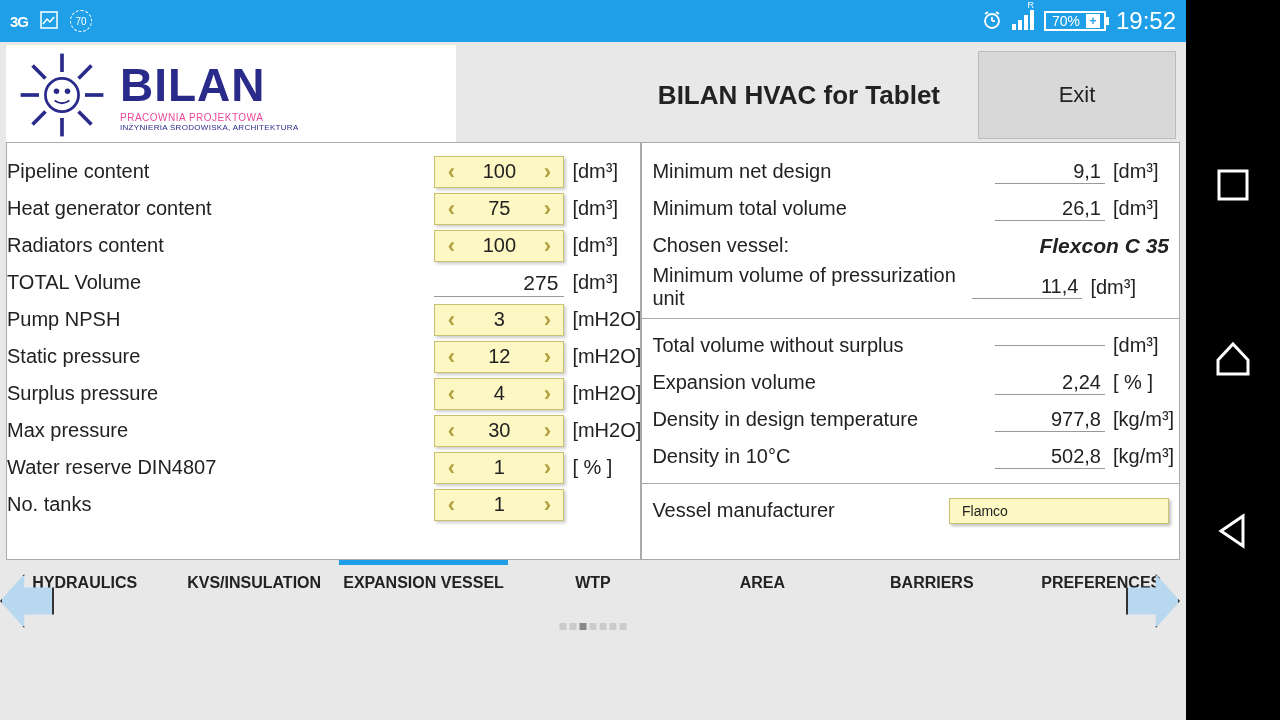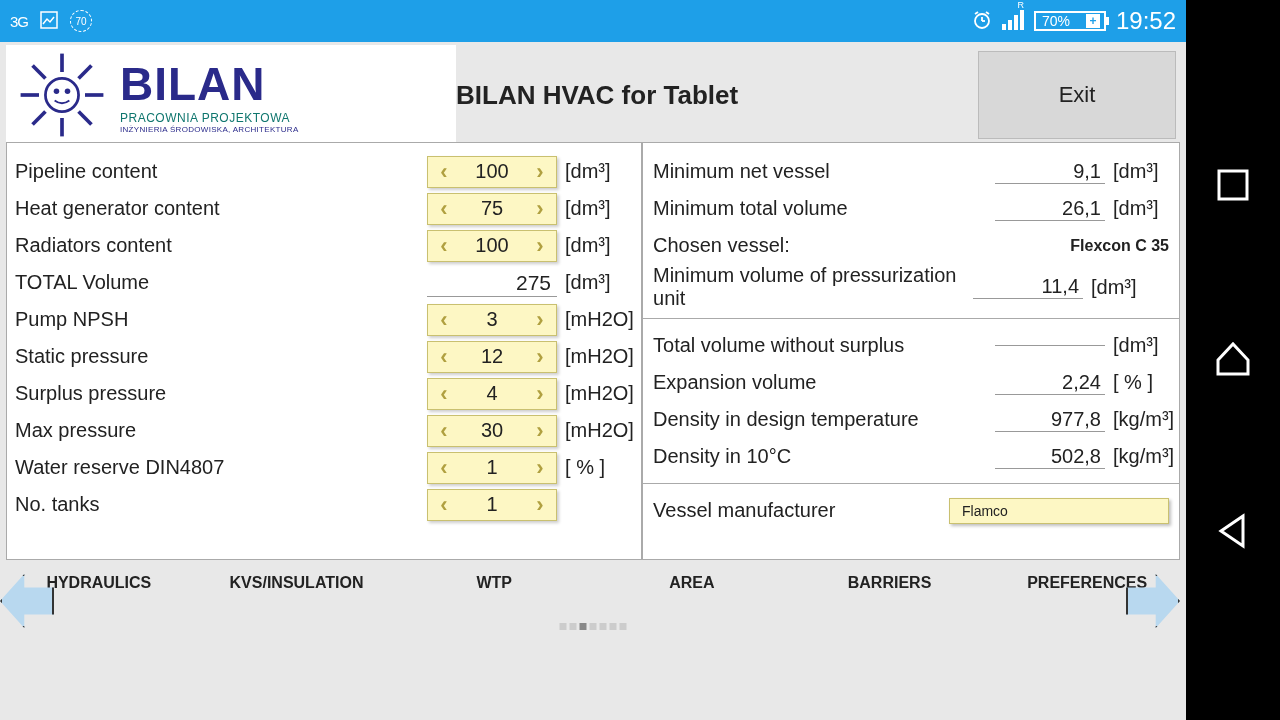--- a/index.html
+++ b/index.html
@@ -1,57 +1,57 @@
 <!DOCTYPE html>
 <html><head>
 <meta charset="utf-8">
 <style>
 * { box-sizing: border-box; margin: 0; padding: 0; }
 body { font-family: Arial, sans-serif; background: #000; width: 1280px; height: 720px; overflow: hidden; position: relative; }
 .screen { position: absolute; left: 0; top: 0; width: 1186px; height: 720px; background: #e8e8e8; }
 .status-bar { height: 42px; background: #1e9fe8; color: #fff; display: flex; align-items: center; padding: 0 10px; font-size: 15px; }
 .status-left { display: flex; align-items: center; gap: 12px; }
 .status-right { margin-left: auto; display: flex; align-items: center; gap: 10px; }
-.status-3g { font-weight: normal; letter-spacing: -1px; }
+.status-3g { font-weight: bold; letter-spacing: -1px; }
 .status-icon { display: inline-block; }
 .circ70 { border: 1.5px dashed #fff; border-radius: 50%; width: 22px; height: 22px; font-size: 10px; display: flex; align-items: center; justify-content: center; }
-.batt { border: 2px solid #fff; padding: 0 4px 0 6px; font-size: 14px; position: relative; display: flex; align-items: center; gap: 16px; }
+.batt { border: 2px solid #fff; padding: 0 4px 0 6px; font-size: 14px; position: relative; display: flex; align-items: center; gap: 6px; }
 .batt::after { content: ""; position: absolute; right: -5px; top: 4px; width: 3px; height: 8px; background: #fff; }
 .plus { background: #fff; color: #1e9fe8; width: 14px; height: 14px; font-size: 12px; font-weight: bold; display: inline-flex; align-items: center; justify-content: center; }
 .clock { font-size: 24px; font-weight: 400; }
 
 .header { display: flex; align-items: center; height: 100px; padding: 6px 6px 0 6px; }
 .logo-box { width: 450px; height: 100px; background: #fff; display: flex; align-items: center; padding: 0 10px; }
 .sun { width: 92px; height: 92px; position: relative; }
 .sun svg { width: 100%; height: 100%; }
 .logo-text { margin-left: 12px; }
 .logo-bilan { font-size: 46px; font-weight: bold; color: #2a2a8a; letter-spacing: 1px; }
-.logo-sub { font-size: 12px; color: #0f766e; letter-spacing: 0.5px; }
+.logo-sub { font-size: 10px; color: #ec4899; letter-spacing: 0.5px; }
 .logo-sub2 { font-size: 8px; color: #2a2a8a; letter-spacing: 0.3px; }
-.app-title { flex: 1; text-align: left; font-size: 26px; font-weight: bold; color: #222; }
-.exit-btn { width: 198px; height: 88px; background: #d8d8d8; border: 1px solid #bbb; font-size: 22px; color: #222; display: flex; align-items: center; justify-content: center; cursor: pointer; margin-right: 4px; }
+.app-title { flex: 1; text-align: right; font-size: 26px; font-weight: bold; color: #222; }
+.exit-btn { width: 198px; height: 88px; background: #d8d8d8; border: 1px solid #bbb; font-size: 22px; color: #222; display: flex; align-items: center; justify-content: center; cursor: pointer; margin-right: 4px; margin-left: 38px; }
 
 .main { display: flex; padding: 0 6px; gap: 0; }
 .panel { background: #fff; border: 1px solid #aaa; }
-.panel-left { width: 696px; height: 418px; padding: 10px 8px; }
+.panel-left { width: 696px; height: 418px; padding: 10px 0; }
 .panel-right { width: 590px; height: 418px; }
 .row { display: flex; align-items: center; height: 37px; font-size: 20px; color: #222; }
 .row-label { flex: 1; }
 .stepper { display: flex; align-items: center; background: #fdf7c4; border: 1px solid #c9c070; box-shadow: 2px 2px 3px rgba(0,0,0,0.2); width: 130px; height: 32px; }
 .stepper-btn { width: 32px; height: 100%; display: flex; align-items: center; justify-content: center; cursor: pointer; font-size: 22px; color: #b0a040; font-weight: bold; }
 .stepper-val { flex: 1; text-align: center; font-size: 20px; color: #222; }
 .unit { width: 76px; padding-left: 8px; }
 .plain-val { width: 130px; text-align: right; padding-right: 6px; font-size: 21px; border-bottom: 1px solid #999; height: 28px; line-height: 28px; }
 
 .panel-right-inner { padding: 10px 10px; }
 .out-row { display: flex; align-items: center; min-height: 37px; font-size: 20px; color: #222; }
 .out-label { flex: 1; }
 .out-val { width: 110px; text-align: right; border-bottom: 1px solid #999; padding-right: 4px; }
 .out-unit { width: 64px; padding-left: 8px; }
-.chosen-val { font-weight: bold; font-size: 16px; padding-left: 40px; }
+.chosen-val { font-style: italic; font-weight: bold; font-size: 21px; padding-left: 40px; }
 .divider { border-top: 1px solid #aaa; margin: 8px -10px; }
 .mfr-box { background: #fdf7c4; border: 1px solid #c9c070; box-shadow: 2px 2px 3px rgba(0,0,0,0.25); padding: 4px 12px; width: 220px; font-size: 14px; }
 
 .tabs { display: flex; height: 48px; background: #e8e8e8; position: relative; margin-top: 0; }
 .tab { flex: 1; text-align: center; font-size: 16px; font-weight: bold; color: #222; padding: 14px 0; cursor: pointer; }
 .tab.active { border-top: 5px solid #1e9fe8; padding-top: 9px; }
 .nav-arrow { width: 54px; height: 54px; background: #b8d8ef; border: 2px solid #333; position: absolute; top: 14px; cursor: pointer; }
 .nav-arrow.left { left: 0; clip-path: polygon(0 50%, 45% 0, 45% 25%, 100% 25%, 100% 75%, 45% 75%, 45% 100%); }
 .nav-arrow.right { right: 6px; clip-path: polygon(100% 50%, 55% 0, 55% 25%, 0 25%, 0 75%, 55% 75%, 55% 100%); }
 .dots { position: absolute; bottom: -22px; left: 50%; transform: translateX(-50%); display: flex; gap: 3px; }
@@ -220,21 +220,21 @@
             <div class="stepper-btn">‹</div>
             <div class="stepper-val">1</div>
             <div class="stepper-btn">›</div>
           </div>
           <div class="unit"></div>
         </div>
       </div>
     <div class="panel panel-right">
       <div class="panel-right-inner" id="right-panel">
           <div class="out-row">
-            <div class="out-label">Minimum net vessel</div>
+            <div class="out-label">Minimum net design</div>
             <div class="out-val">9,1</div>
             <div class="out-unit">[dm³]</div>
           </div>
           <div class="out-row">
             <div class="out-label">Minimum total volume</div>
             <div class="out-val">26,1</div>
             <div class="out-unit">[dm³]</div>
           </div>
           <div class="out-row">
             <div class="out-label">Chosen vessel:</div>
@@ -272,20 +272,21 @@
             <div class="mfr-box">Flamco</div>
           </div>
         </div>
     </div>
   </div>
 
   <div class="tabs" id="tabs-container">
     <div class="nav-arrow left"></div>
     <div class="tab">HYDRAULICS</div>
       <div class="tab">KVS/INSULATION</div>
+      <div class="tab active">EXPANSION VESSEL</div>
       <div class="tab">WTP</div>
       <div class="tab">AREA</div>
       <div class="tab">BARRIERS</div>
       <div class="tab">PREFERENCES</div>
       <div class="nav-arrow right"></div>
     <div class="dots">
       <div class="dot"></div>
         <div class="dot"></div>
         <div class="dot on"></div>
         <div class="dot"></div>

